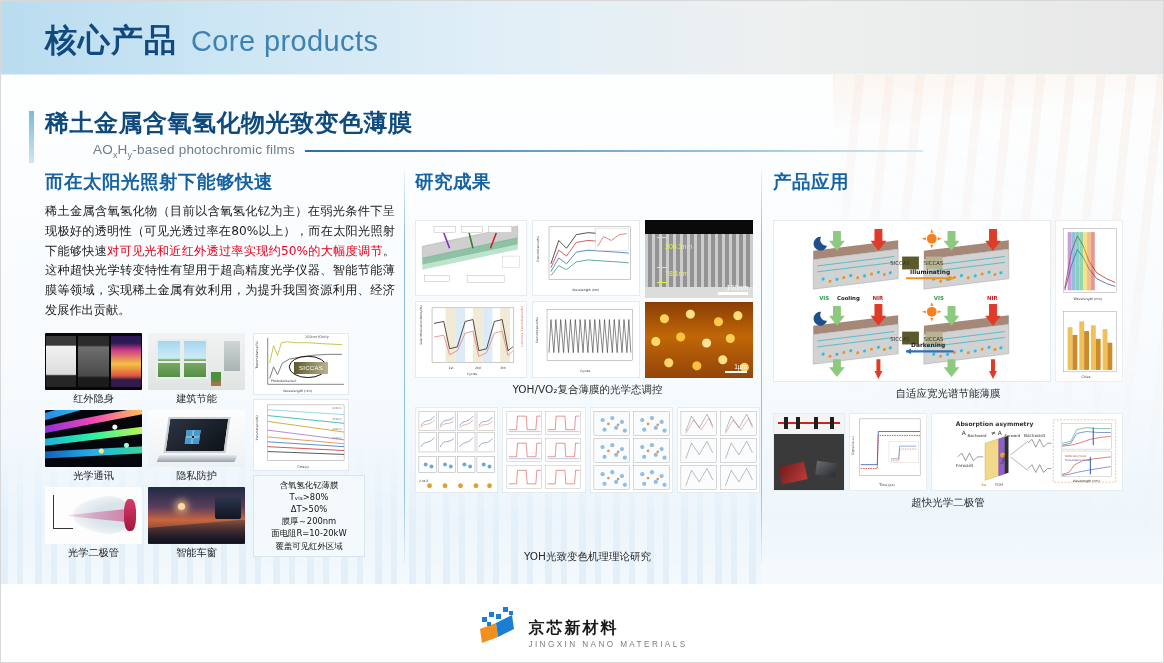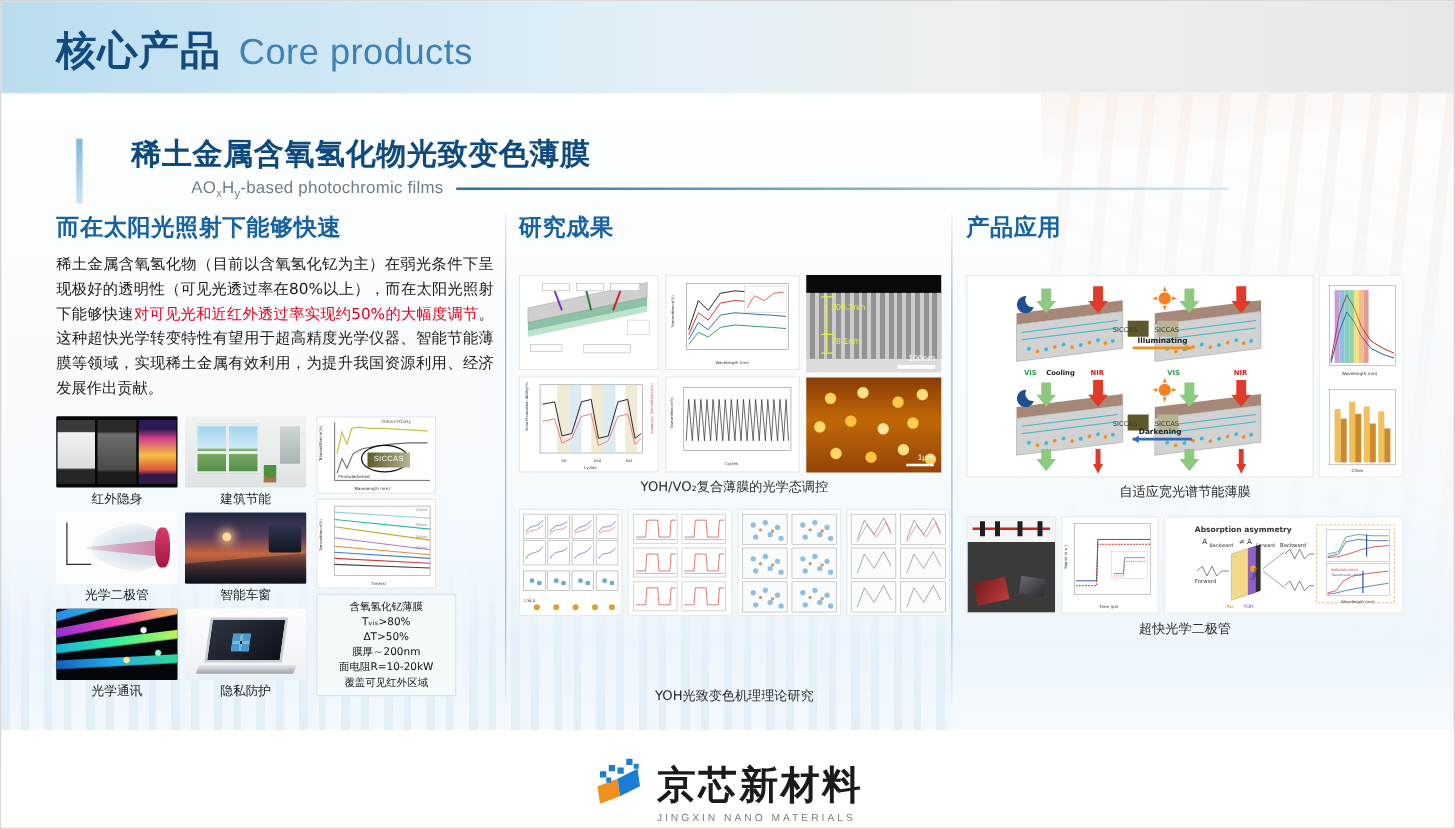--- a/index.html
+++ b/index.html
@@ -59,21 +59,21 @@
   .header-title{
     position:absolute; left:44px; top:18px;
     display:flex; align-items:baseline; gap:14px;
     z-index:4;
   }
   .title-cn{ font-size:32px; font-weight:bold; color:#114a7e; letter-spacing:1px;
              font-family:"DejaVu Sans","Liberation Sans",sans-serif; }
   .title-en{ font-size:29px; color:#3d82b3; font-weight:400; letter-spacing:.4px; }
 
   
-  .sec-title{ position:absolute; left:60px; top:106px; z-index:4;padding-left:28px; }
+  .sec-title{ position:absolute; left:28px; top:106px; z-index:4; }
   .sec-bar{ position:absolute; left:0; top:4px; width:5px; height:52px;
             background:linear-gradient(180deg,#7fb8dd,#cfe5f3); }
   .sec-cn{ margin-left:16px; font-size:24px; font-weight:bold; color:#0f4a7d;
            font-family:"DejaVu Sans","Liberation Sans",sans-serif; letter-spacing:.5px;}
   .sec-en-row{ margin-left:16px; display:flex; align-items:center; gap:10px; margin-top:3px;}
   .sec-en{ font-size:13.5px; color:#6f7d88; letter-spacing:.2px; white-space:nowrap;margin-left:48px;}
   .sec-en sub{ font-size:9px; }
   .sec-rule{ height:1.5px; width:618px; background:linear-gradient(90deg,#2f6f9c,#9fc6de 70%,#d7e8f3); }
 
   
@@ -245,21 +245,21 @@
   .photo-setup .glow{ position:absolute; left:6px; bottom:8px; width:26px; height:18px;
       background:linear-gradient(135deg,#7a1616,#d93b3b); transform:rotate(-12deg); opacity:.85;}
   .photo-setup .glow2{ position:absolute; right:8px; bottom:14px; width:20px; height:14px;
       background:linear-gradient(135deg,#6a6a72,#2a2a30); transform:rotate(8deg); }
 
   
   .footer{ position:absolute; left:0; right:0; bottom:0; height:78px; background:#fff;
            display:flex; align-items:center; justify-content:center; gap:10px; }
   .logo-mark{ width:42px; height:40px; position:relative; }
   .logo-text{ display:flex; flex-direction:column; gap:1px; }
-  .logo-cn{ font-size:31px; font-weight:bold; color:#1a1a1a; letter-spacing:2px;
+  .logo-cn{ font-size:16px; font-weight:bold; color:#1a1a1a; letter-spacing:2px;
             font-family:"DejaVu Sans","Liberation Sans",sans-serif;margin-top:20px; }
   .logo-en{ font-size:8.2px; color:#7d7d7d; letter-spacing:2.4px; }
 </style>
 </head>
 <body>
 
 <div id="slide">
 
   <div class="bg-base"></div>
   <div class="bg-columns"></div>
@@ -311,55 +311,55 @@
             <div class="thumb t-win">
               <div class="obj"></div>
                 <div class="plant"></div>
             </div>
             <div class="cap">建筑节能</div>
           </div>
         </div>
 
         <div class="pic-row">
           <div class="pic-cell">
-            <div class="thumb t-diode">
-              <div class="cone"></div>
-                <div class="beam"></div>
-                <div class="disc"></div>
-                <div class="ax"></div>
-            </div>
-            <div class="cap">光学二极管</div>
-          </div>
-          <div class="pic-cell">
-            <div class="thumb t-car">
-              <div class="sun"></div>
-                <div class="dash"></div>
-                <div class="glass"></div>
-            </div>
-            <div class="cap">智能车窗</div>
-          </div>
-        </div>
-
-        <div class="pic-row">
-          <div class="pic-cell">
             <div class="thumb t-fiber">
               <div class="f f1"></div>
                 <div class="f f2"></div>
                 <div class="f f3"></div>
                 <div class="f f4"></div>
               <div class="dots"></div>
             </div>
             <div class="cap">光学通讯</div>
           </div>
           <div class="pic-cell">
             <div class="thumb t-lap">
               <div class="scr"></div>
                 <div class="base"></div>
             </div>
             <div class="cap">隐私防护</div>
+          </div>
+        </div>
+
+        <div class="pic-row">
+          <div class="pic-cell">
+            <div class="thumb t-diode">
+              <div class="cone"></div>
+                <div class="beam"></div>
+                <div class="disc"></div>
+                <div class="ax"></div>
+            </div>
+            <div class="cap">光学二极管</div>
+          </div>
+          <div class="pic-cell">
+            <div class="thumb t-car">
+              <div class="sun"></div>
+                <div class="dash"></div>
+                <div class="glass"></div>
+            </div>
+            <div class="cap">智能车窗</div>
           </div>
         </div>
 
       </div>
 
       <div class="side-col">
 
         <div class="mini mini-1">
           <svg class="plot" viewBox="0 0 96 62" preserveAspectRatio="none">
             <rect x="0" y="0" width="96" height="62" fill="#fff"></rect>

